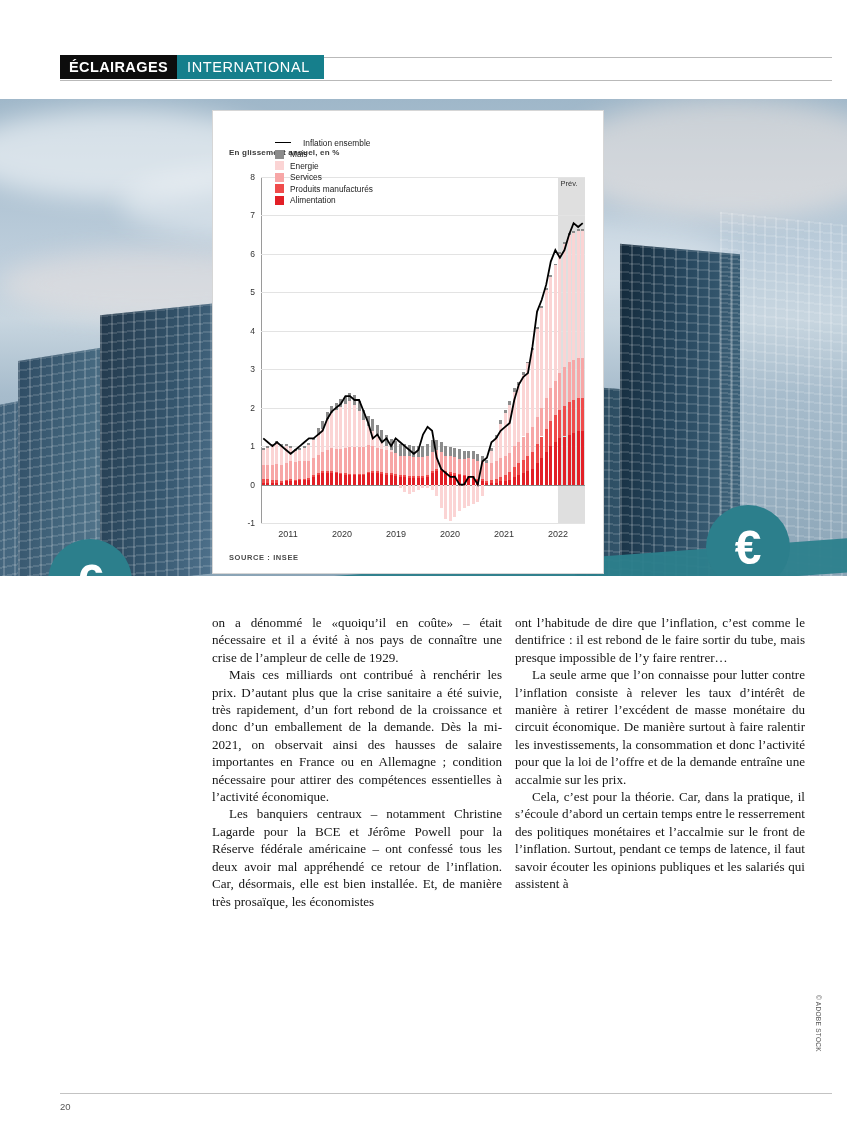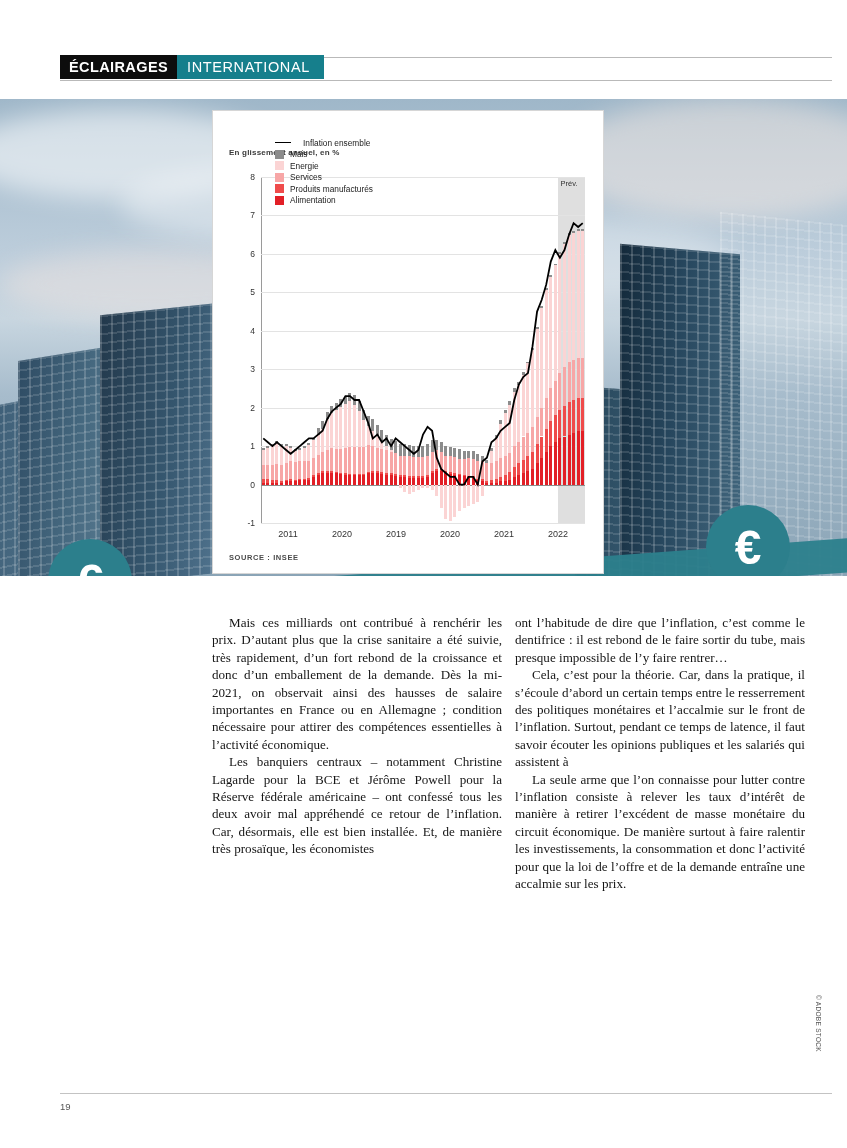--- a/index.html
+++ b/index.html
@@ -639,26 +639,27 @@
         <span>Produits manufacturés</span>
       </div>
       <div class="row">
         <span class="sw" style="background: rgb(226, 31, 38);"></span>
         <span>Alimentation</span>
       </div>
     </div>
   </div>
 
 <div class="col colL">
+  <p class="noind">on a dénommé le «quoiqu’il en coûte» – était nécessaire et il a évité à nos pays de connaître une crise de l’ampleur de celle de 1929.</p>
   <p>Mais ces milliards ont contribué à renchérir les prix. D’autant plus que la crise sanitaire a été suivie, très rapidement, d’un fort rebond de la croissance et donc d’un emballement de la demande. Dès la mi-2021, on observait ainsi des hausses de salaire importantes en France ou en Allemagne ; condition nécessaire pour attirer des compétences essentielles à l’activité économique.</p>
   <p>Les banquiers centraux – notamment Christine Lagarde pour la BCE et Jérôme Powell pour la Réserve fédérale américaine – ont confessé tous les deux avoir mal appréhendé ce retour de l’inflation. Car, désormais, elle est bien installée. Et, de manière très prosaïque, les économistes</p>
 </div>
 
 <div class="col colR">
   <p class="noind">ont l’habitude de dire que l’inflation, c’est comme le dentifrice : il est rebond de le faire sortir du tube, mais presque impossible de l’y faire rentrer…</p>
+  <p>La seule arme que l’on connaisse pour lutter contre l’inflation consiste à relever les taux d’intérêt de manière à retirer l’excédent de masse monétaire du circuit économique. De manière surtout à faire ralentir les investissements, la consommation et donc l’activité pour que la loi de l’offre et de la demande entraîne une accalmie sur les prix.</p>
   <p>Cela, c’est pour la théorie. Car, dans la pratique, il s’écoule d’abord un certain temps entre le resserrement des politiques monétaires et l’accalmie sur le front de l’inflation. Surtout, pendant ce temps de latence, il faut savoir écouter les opinions publiques et les salariés qui assistent à</p>
-  <p>La seule arme que l’on connaisse pour lutter contre l’inflation consiste à relever les taux d’intérêt de manière à retirer l’excédent de masse monétaire du circuit économique. De manière surtout à faire ralentir les investissements, la consommation et donc l’activité pour que la loi de l’offre et de la demande entraîne une accalmie sur les prix.</p>
 </div>
 
 <div class="credit">© ADOBE STOCK</div>
 
 <div class="footer-rule"></div>
-<div class="pagenum">19</div>
+<div class="pagenum">20</div>
 
 </body></html>

